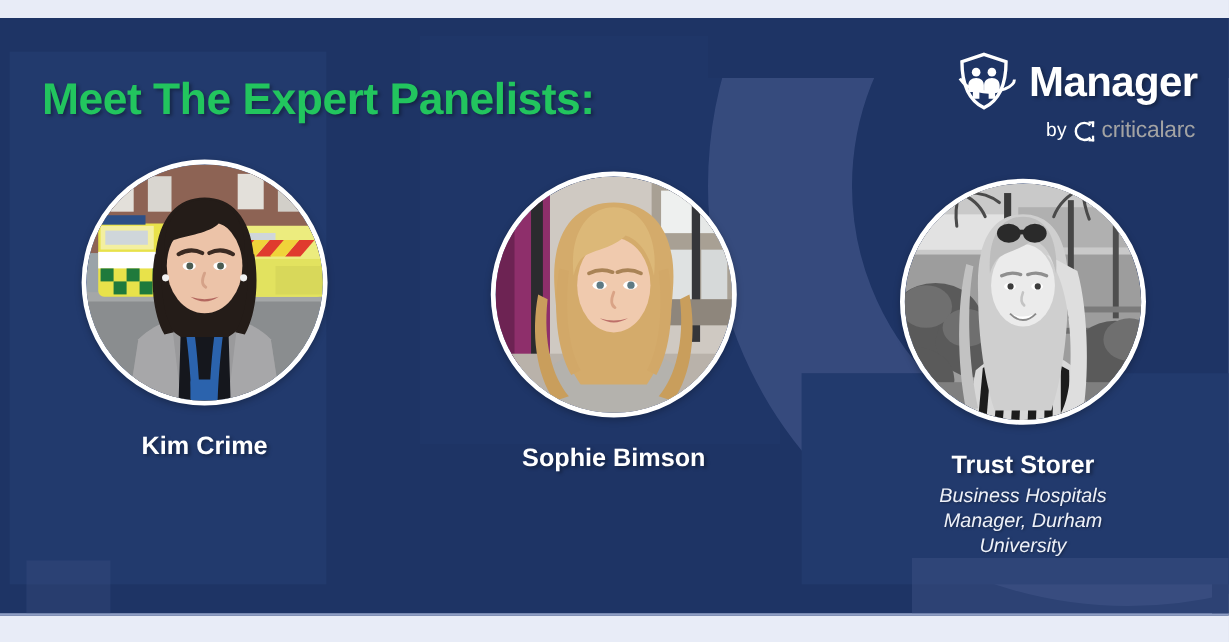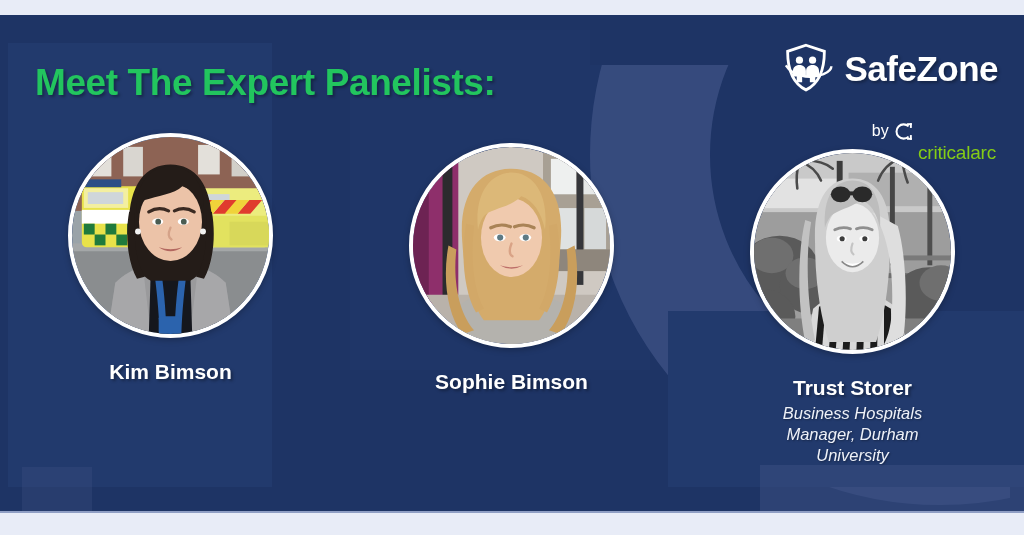--- a/index.html
+++ b/index.html
@@ -147,23 +147,22 @@
     padding-right: 2px;
   }
   #brand-by {
     font-size: 16px;
     color: #ffffff;
     letter-spacing: .2px;
   }
   #arc-icon { width: 19px; height: 19px; display: block; flex: none; }
   #brand-company {
     font-size: 19px;
-    color: #84cc16;
+    color: #a3a3a3;
     letter-spacing: -0.2px;
-    margin-top: 44px;
   }
 
   
   #panelists {
     position: absolute;
     left: 0;
     top: 118px;
     width: 1024px;
     display: flex;
   }
@@ -236,21 +235,21 @@
             <path d="M32 6 L53 13 C53 34 46 50 32 57 C18 50 11 34 11 13 Z"></path>
             <path d="M9 29 C16 40 34 46 52 39 C58 36.5 61 33 61 30" stroke-width="2.8"></path>
           </g>
           <g fill="#ffffff">
             <circle cx="24.5" cy="23" r="4.1"></circle>
             <circle cx="39.5" cy="23" r="4.1"></circle>
             <path d="M24.5 28.6 c-4.6 0 -7.4 2.9 -7.4 6.8 l0 6.4 l4.3 0 l0 6.6 l6.2 0 l0 -6.6 l4.3 0 l0 -6.4 c0 -3.9 -2.8 -6.8 -7.4 -6.8 z"></path>
             <path d="M39.5 28.6 c-4.6 0 -7.4 2.9 -7.4 6.8 l0 6.4 l4.3 0 l0 6.6 l6.2 0 l0 -6.6 l4.3 0 l0 -6.4 c0 -3.9 -2.8 -6.8 -7.4 -6.8 z"></path>
           </g>
         </svg>
-        <div id="brand-name">SafeZone</div>
+        <div id="brand-name">Manager</div>
       </div>
       <div id="brand-sub">
         <span id="brand-by">by</span>
         <svg id="arc-icon" viewBox="0 0 32 32">
           <g fill="none" stroke="#ffffff" stroke-width="3.4" stroke-linecap="butt">
             <path d="M24.6 7.4 A12 12 0 1 0 24.6 24.6"></path>
           </g>
           <g fill="#ffffff">
             <rect x="22" y="2" width="8" height="3.2"></rect>
             <rect x="26.8" y="2" width="3.2" height="8"></rect>
@@ -342,21 +341,21 @@
               <circle cx="113.5" cy="86" r="2.9" fill="#4a5c52"></circle>
 
               <path d="M100 92 q-4 9 1 12" stroke="#d5a288" stroke-width="2.4" fill="none" stroke-linecap="round"></path>
               <path d="M88 112 q12 8 24 0 q-12 4 -24 0 z" fill="#b3675f"></path>
 
               <circle cx="67" cy="96" r="3" fill="#f2f2f2"></circle>
               <circle cx="133" cy="96" r="3" fill="#f2f2f2"></circle>
             </g>
           </svg>
         </div>
-        <div class="p-name">Kim Bimson</div>
+        <div class="p-name">Kim Crime</div>
       </div>
 
       <div class="panelist" id="panelist-2">
         <div class="avatar">
           <svg viewBox="0 0 200 200">
             <defs>
               <clipPath id="c2">
                   <circle cx="100" cy="100" r="100"></circle>
                 </clipPath>
             </defs>

